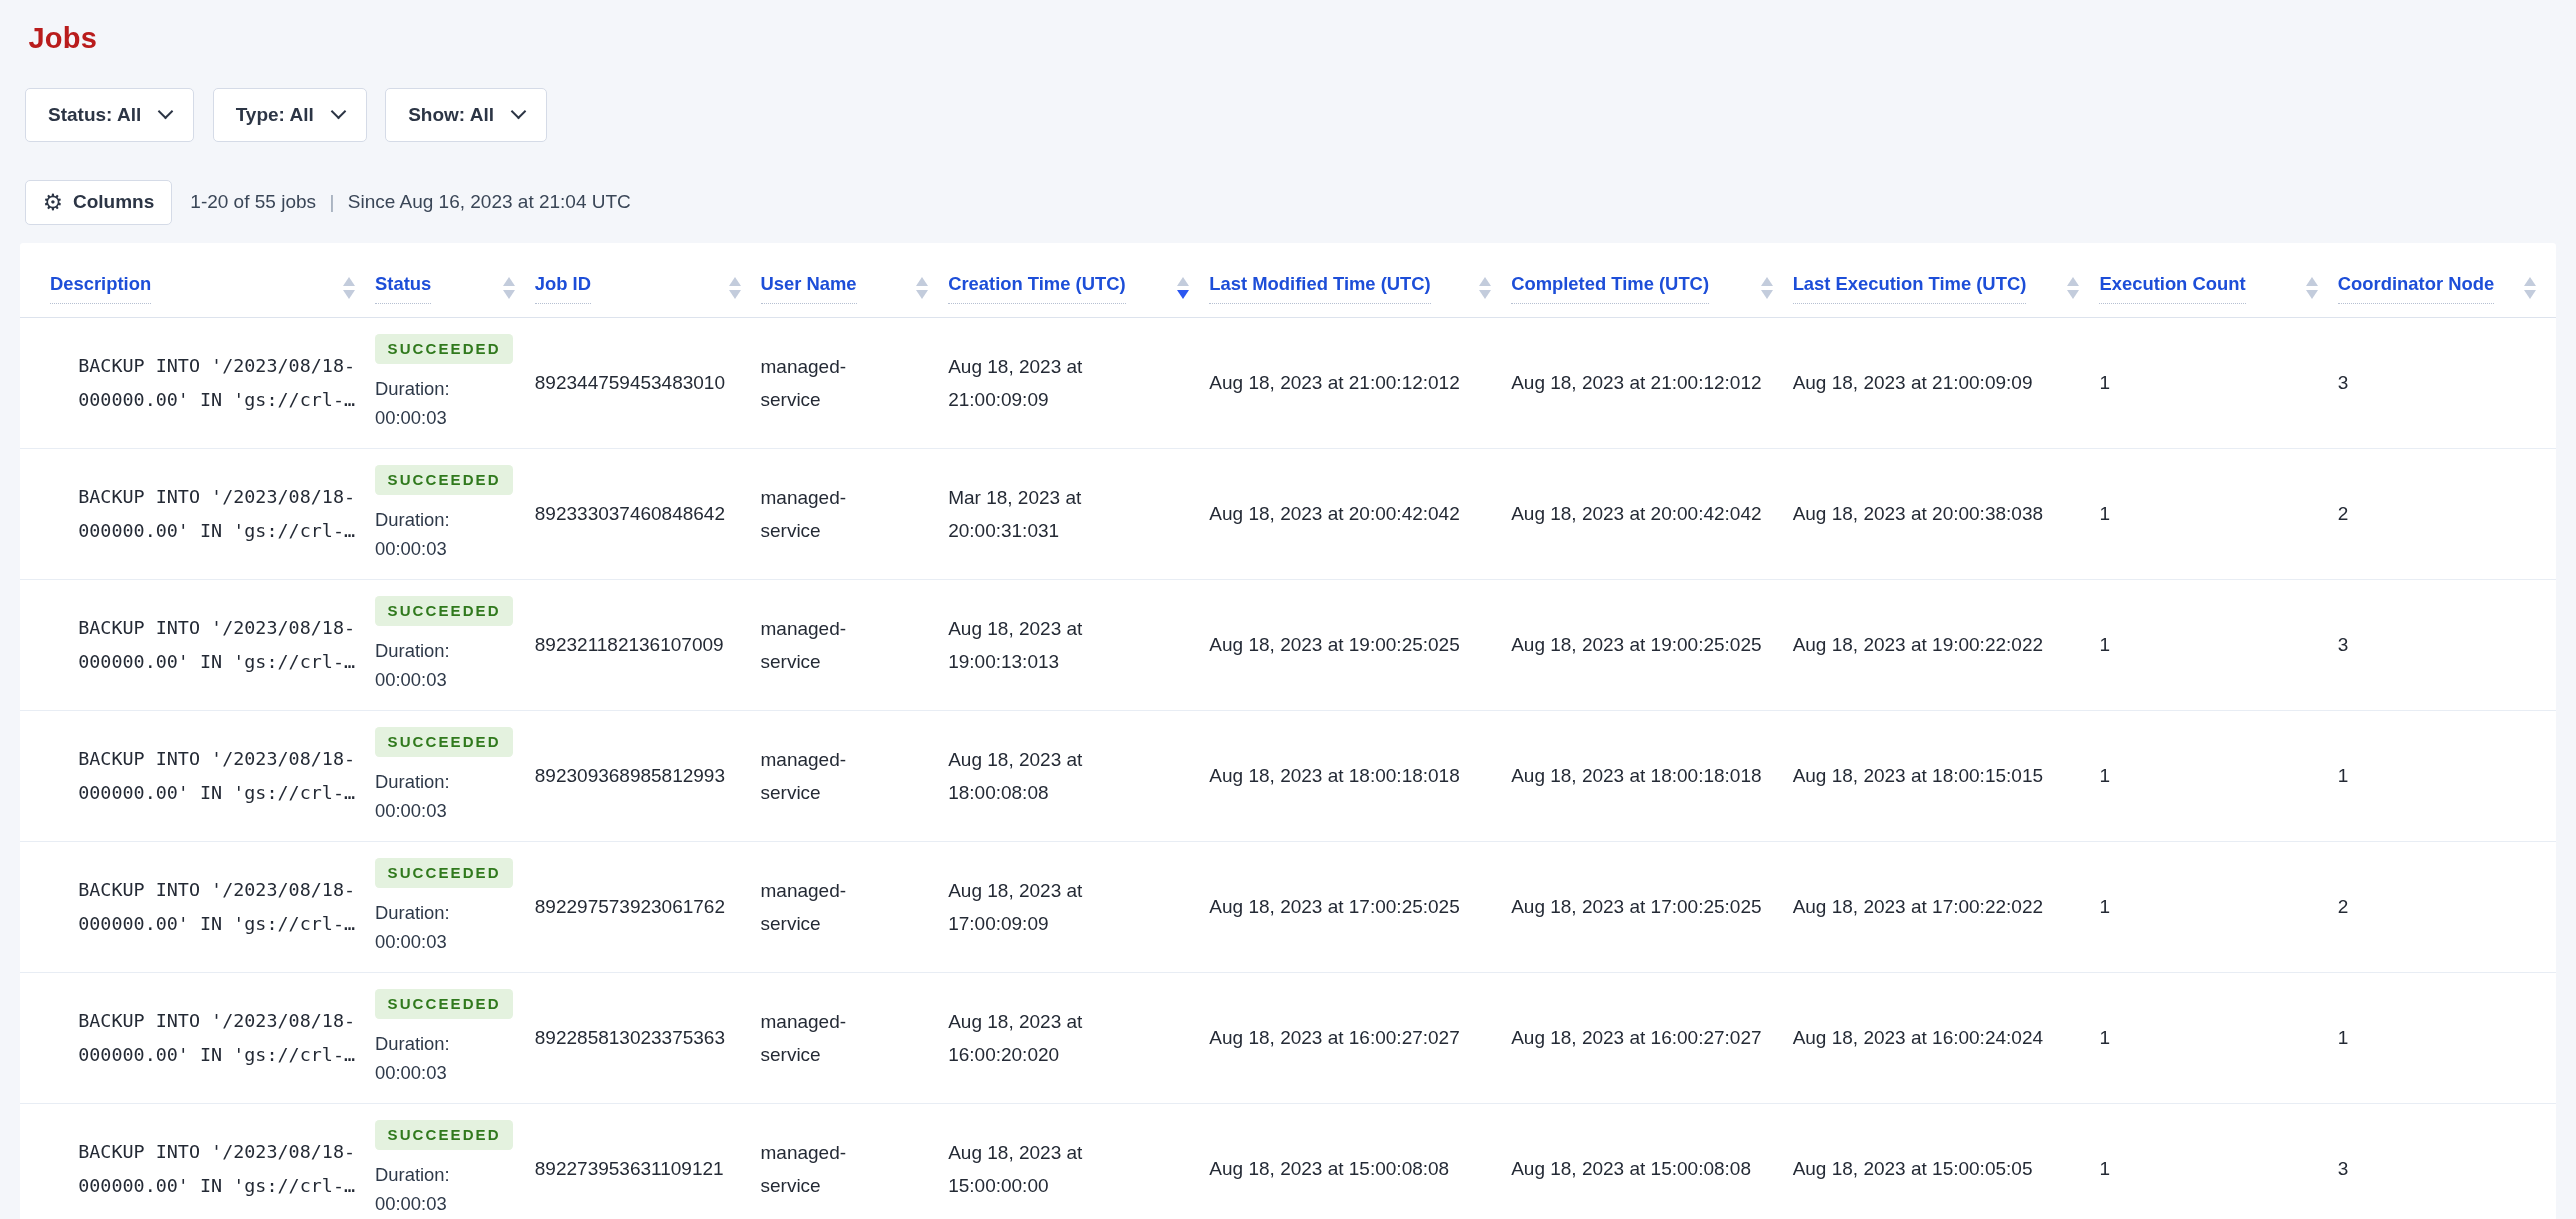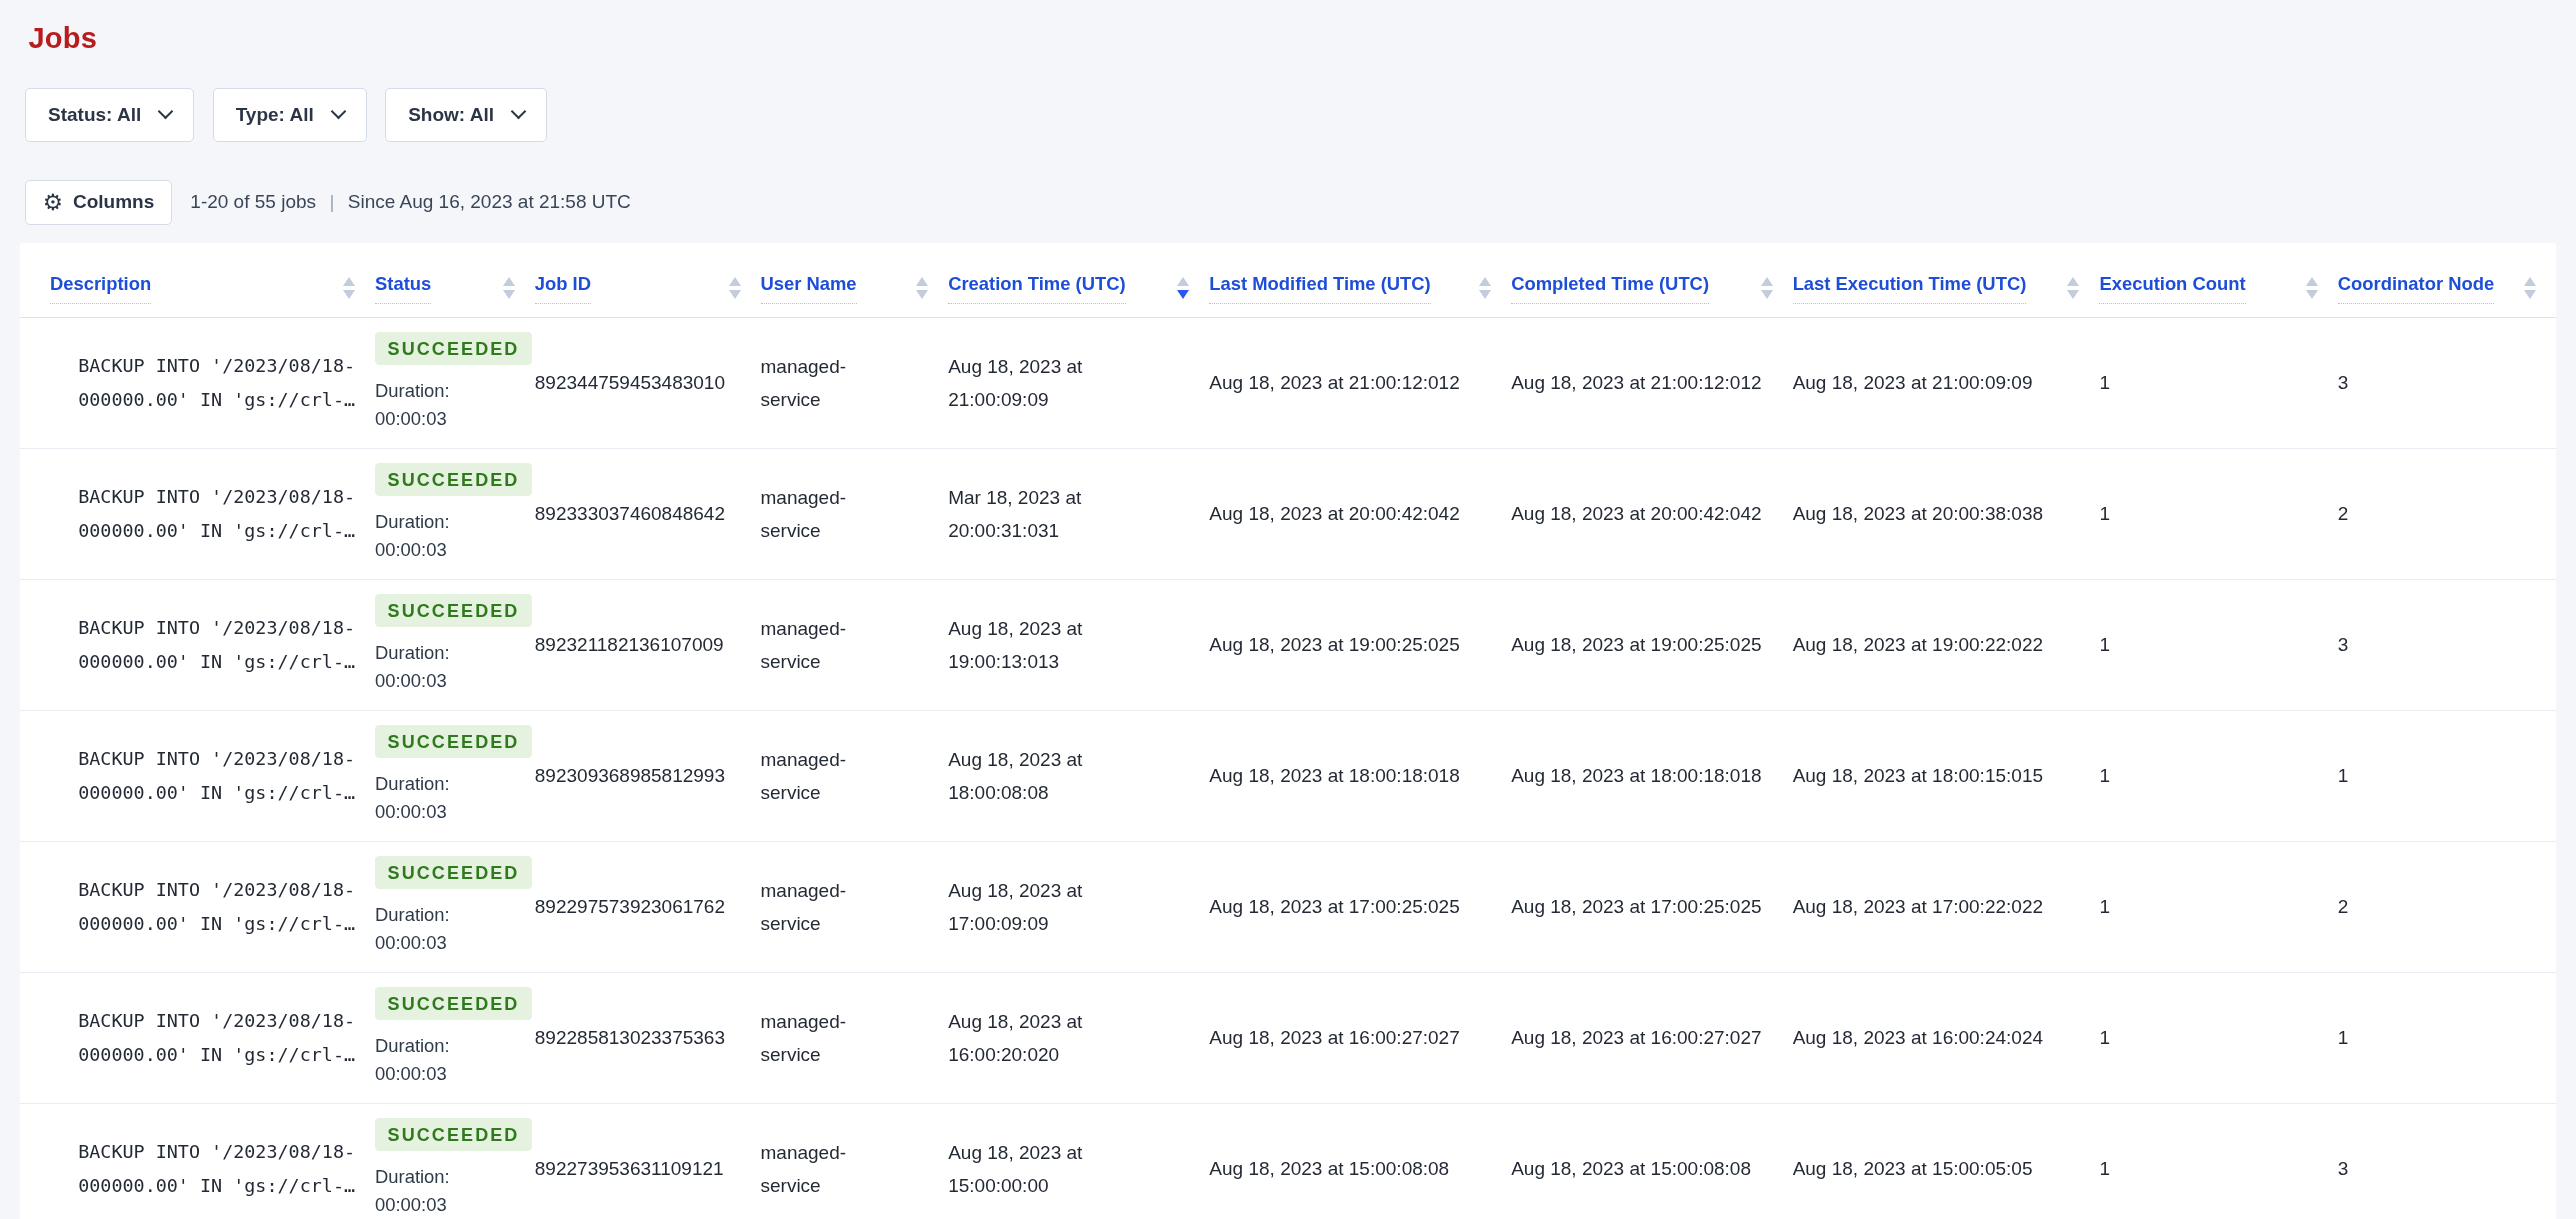--- a/index.html
+++ b/index.html
@@ -42,21 +42,21 @@
   .tri-up{width:0;height:0;border-left:6.7px solid transparent;border-right:6.7px solid transparent;border-bottom:9.2px solid var(--sort_inactive);}
   .tri-down{width:0;height:0;border-left:6.7px solid transparent;border-right:6.7px solid transparent;border-top:9.2px solid var(--sort_inactive);}
   .sort-control.desc .tri-down{border-top-color:var(--sort_active);}
   tbody td{
     border-bottom:1.7px solid var(--row_border);height:131px;vertical-align:middle;
     padding:0 20px 0 0;font-size:19px;color:var(--text_primary);
   }
   tbody td:first-child{padding-left:25px;}
   .mono{font-family:"DejaVu Sans Mono","Liberation Mono",monospace;font-size:18.4px;line-height:1.85;white-space:nowrap;cursor:pointer;text-align:right;}
   .badge{display:inline-block;background:var(--badge_bg);color:var(--badge_text);
-    font-size:18px;font-weight:700;letter-spacing:2.1px;padding:7.5px 12.5px;border-radius:4.2px;line-height:1;}
+    font-size:15px;font-weight:700;letter-spacing:2.1px;padding:7.5px 12.5px;border-radius:4.2px;line-height:1;}
   .dur-line{font-size:18.4px;color:#2e3949;line-height:1.55;}
   .dur-first{margin-top:11.7px;}
   .time-wrap{display:inline-block;max-width:214px;line-height:1.75;}
   .user-wrap{display:inline-block;max-width:127px;line-height:1.75;overflow-wrap:break-word;}
   .nowrap{white-space:nowrap;}
 </style>
 </head>
 <body>
 
 <div class="page">
@@ -78,21 +78,21 @@
   </div>
 
   <div class="toolbar">
     <button class="columns-btn">
       <span class="gear">⚙</span>
       <span>Columns</span>
     </button>
     <span class="count-text">
       <span>1-20 of 55 jobs</span>
       <span class="count-sep">|</span>
-      <span>Since Aug 16, 2023 at 21:58 UTC</span>
+      <span>Since Aug 16, 2023 at 21:04 UTC</span>
     </span>
   </div>
 
   <div class="card">
     <table>
       <colgroup>
         <col style="width:14.0%">
           <col style="width:6.3%">
           <col style="width:8.9%">
           <col style="width:7.4%">

